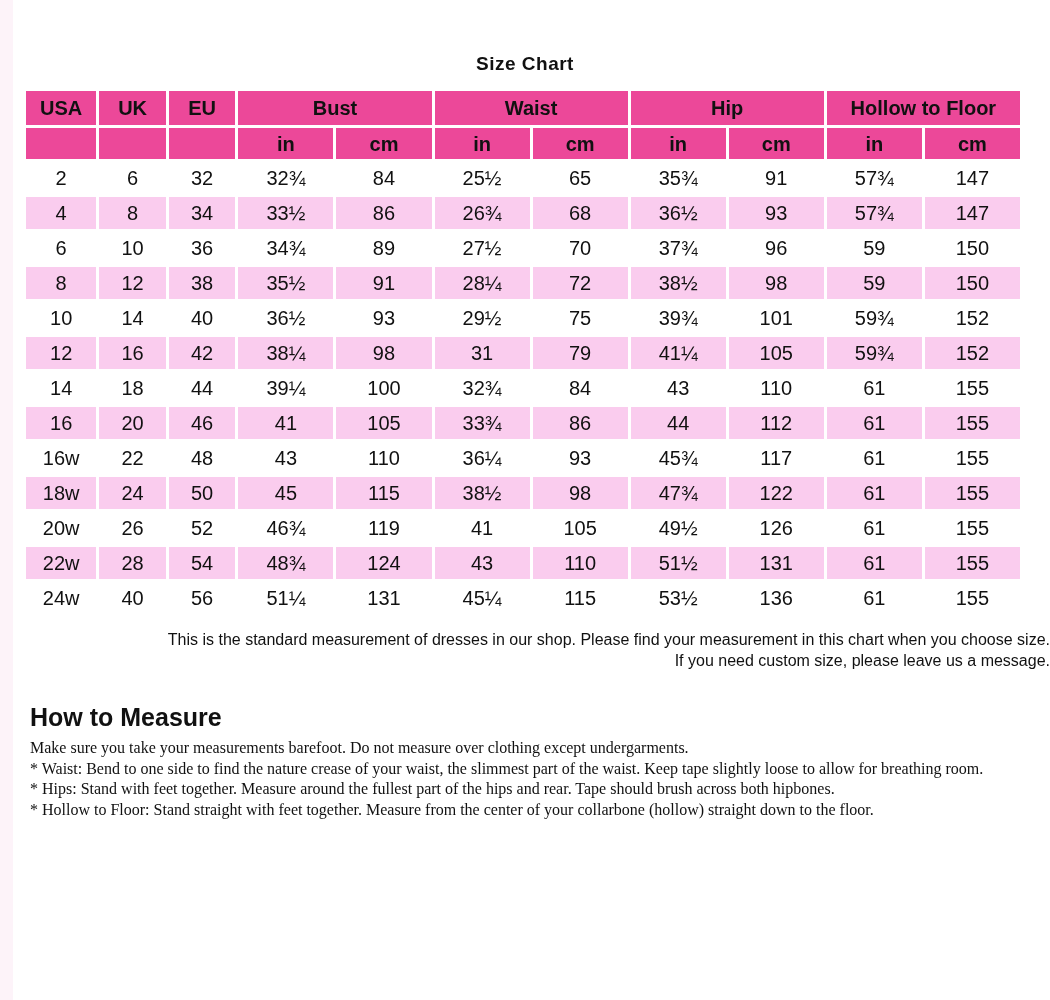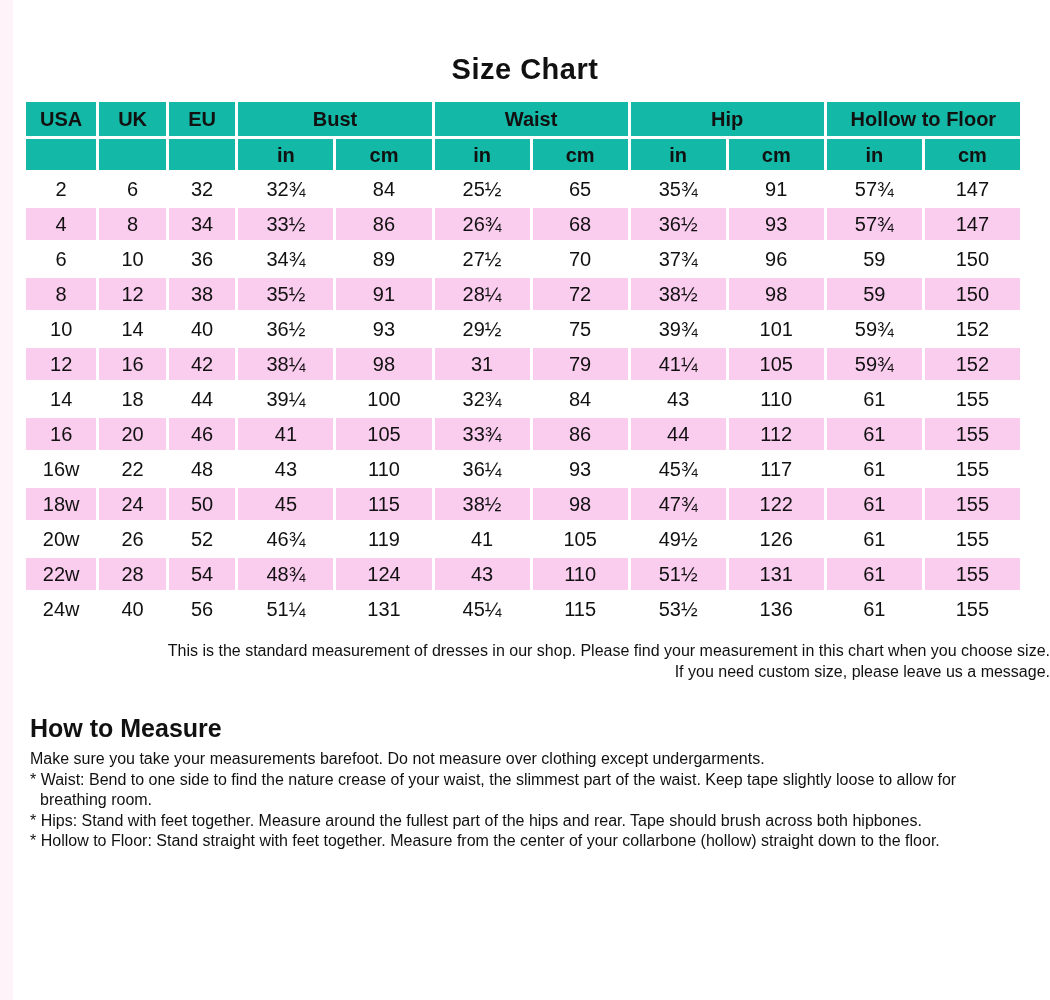--- a/index.html
+++ b/index.html
@@ -1,38 +1,38 @@
 <!DOCTYPE html>
 <html><head>
 <meta charset="utf-8">
 <style>
   html,body{margin:0;padding:0;background:#ffffff;}
   body{font-family:"Liberation Sans","DejaVu Sans",sans-serif;color:#111;}
   .page{position:relative;width:1050px;height:1000px;background:#ffffff;overflow:hidden;}
   .left-strip{position:absolute;left:0;top:0;width:13px;height:1000px;background:#fdf3f9;}
 
-  .title{margin:0;padding-top:53px;text-align:center;font-size:29px;font-weight:bold;letter-spacing:0.5px;}
+  .title{margin:0;padding-top:53px;text-align:center;font-size:19px;font-weight:bold;letter-spacing:0.5px;}
 
   table.size{border-collapse:separate;border-spacing:3px;table-layout:fixed;
              width:1000px;margin:13px 0 0 23px;}
   table.size th, table.size td{
     text-align:center;vertical-align:middle;font-size:20px;line-height:1;
     padding:0;overflow:hidden;white-space:nowrap;
   }
-  table.size thead th{background:#14b8a6;font-weight:bold;}
+  table.size thead th{background:#ec4899;font-weight:bold;}
   tr.hrow1 th{height:34px;}
   tr.hrow2 th{height:31px;text-align:center;}
   table.size tbody td{height:32px;background:#ffffff;font-weight:normal;}
   table.size tbody tr:nth-child(even) td{background:#faccee;}
 
   .notes{margin:12px 0 0 30px;text-align:right;}
   .note{margin:0;font-size:16px;line-height:21px;}
 
   .htm-heading{margin:32px 0 6px 30px;font-size:25px;font-weight:bold;}
-  .measure{margin:0 28px 0 30px;}
+  .measure{margin:0 28px 0 30px;font-family:Liberation Serif, serif;}
   .mline{margin:0;font-size:16px;line-height:20.5px;}
   .mline.hang{padding-left:10px;text-indent:-10px;}
 </style>
 </head>
 <body>
 
 <div class="page">
   <div class="left-strip"></div>
 
   <h1 class="title">Size Chart</h1>

